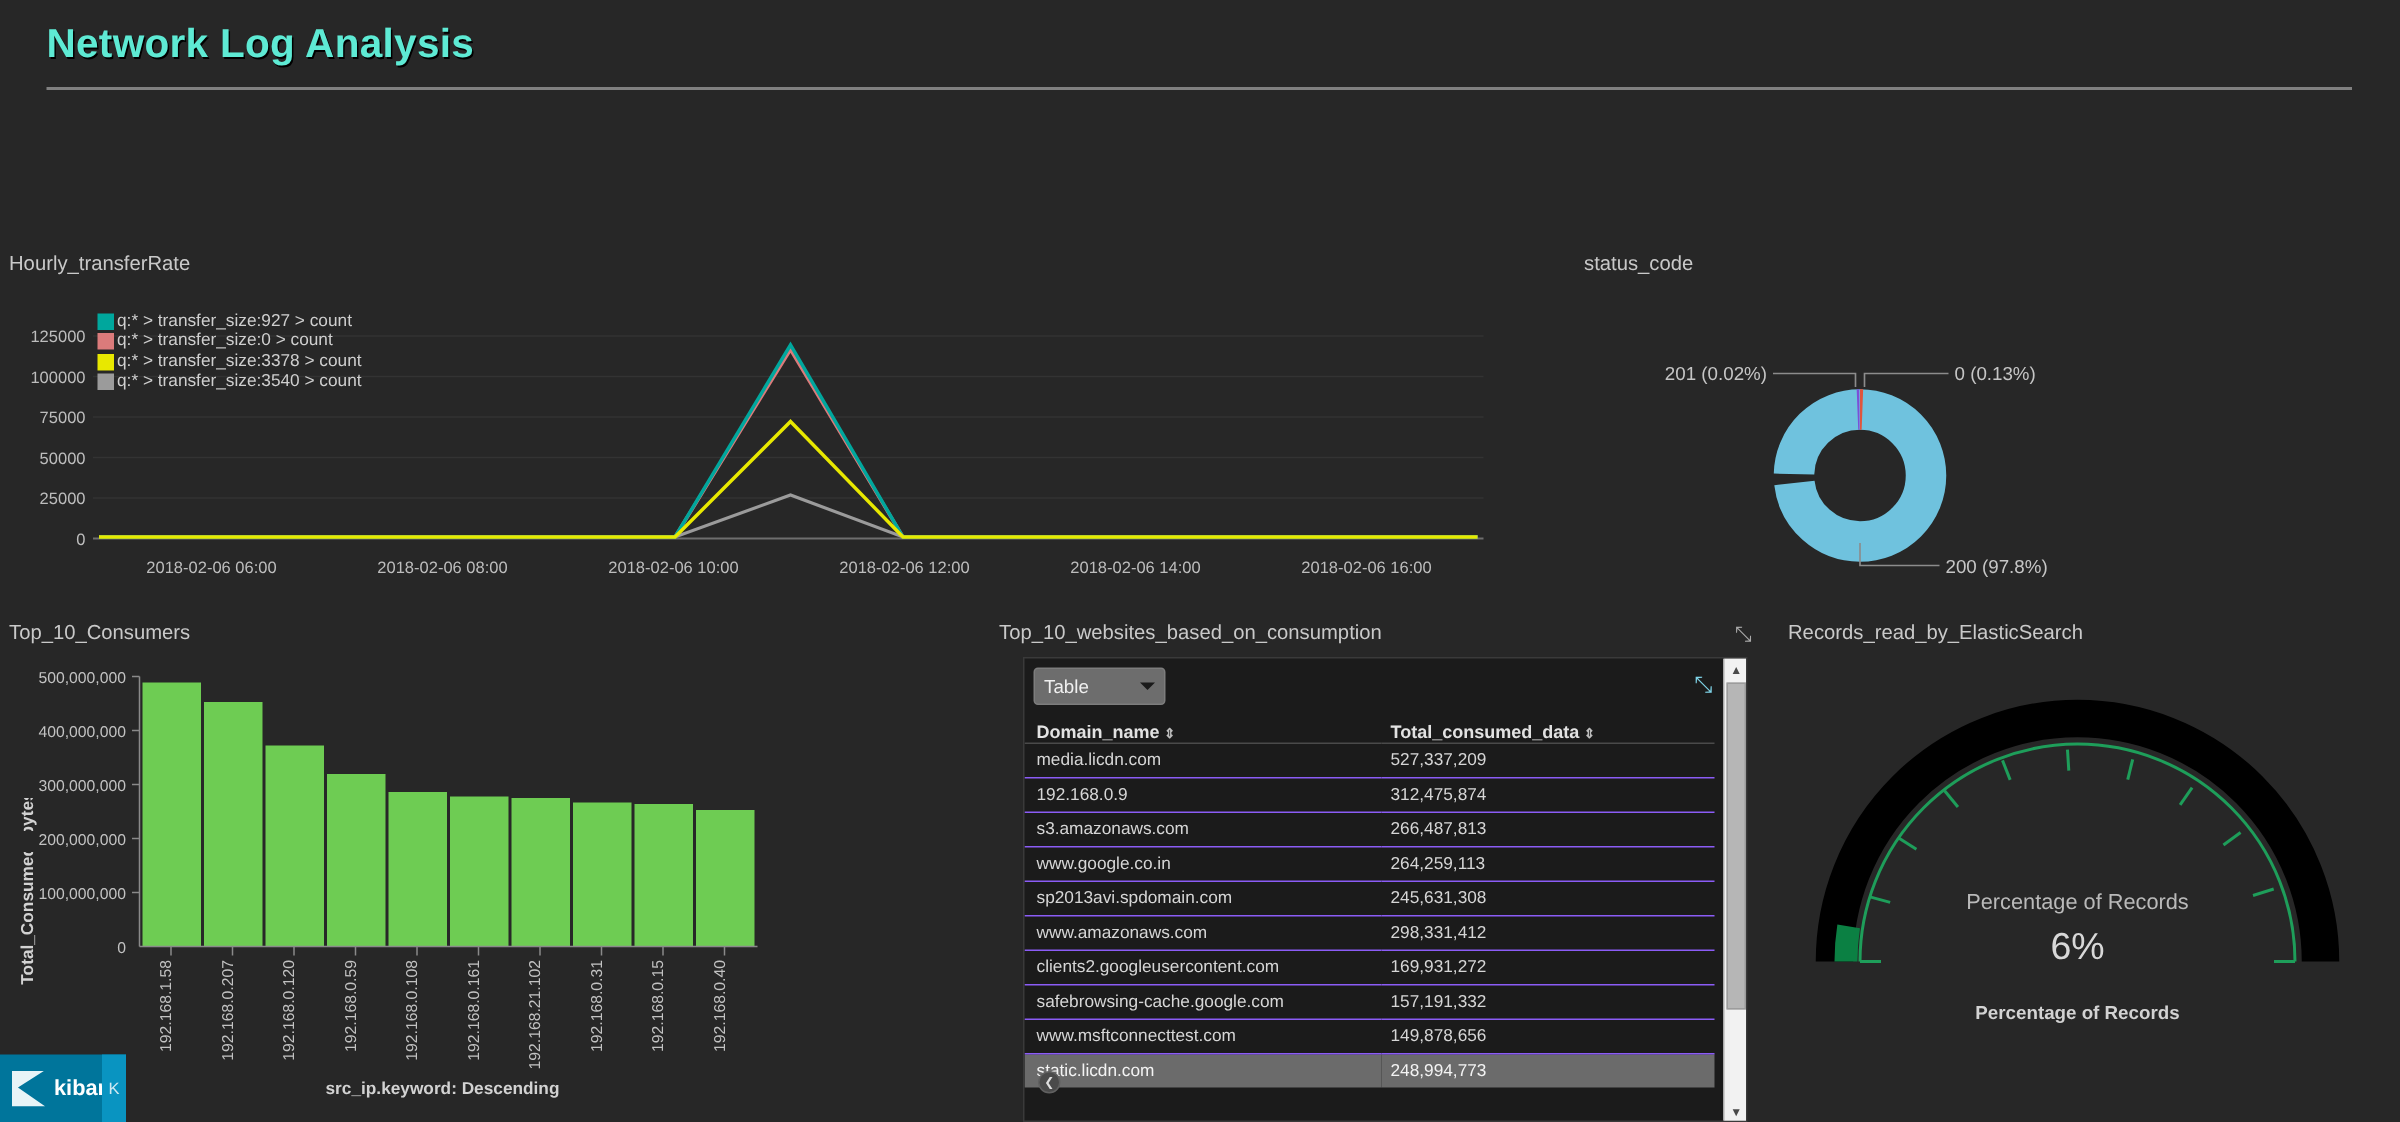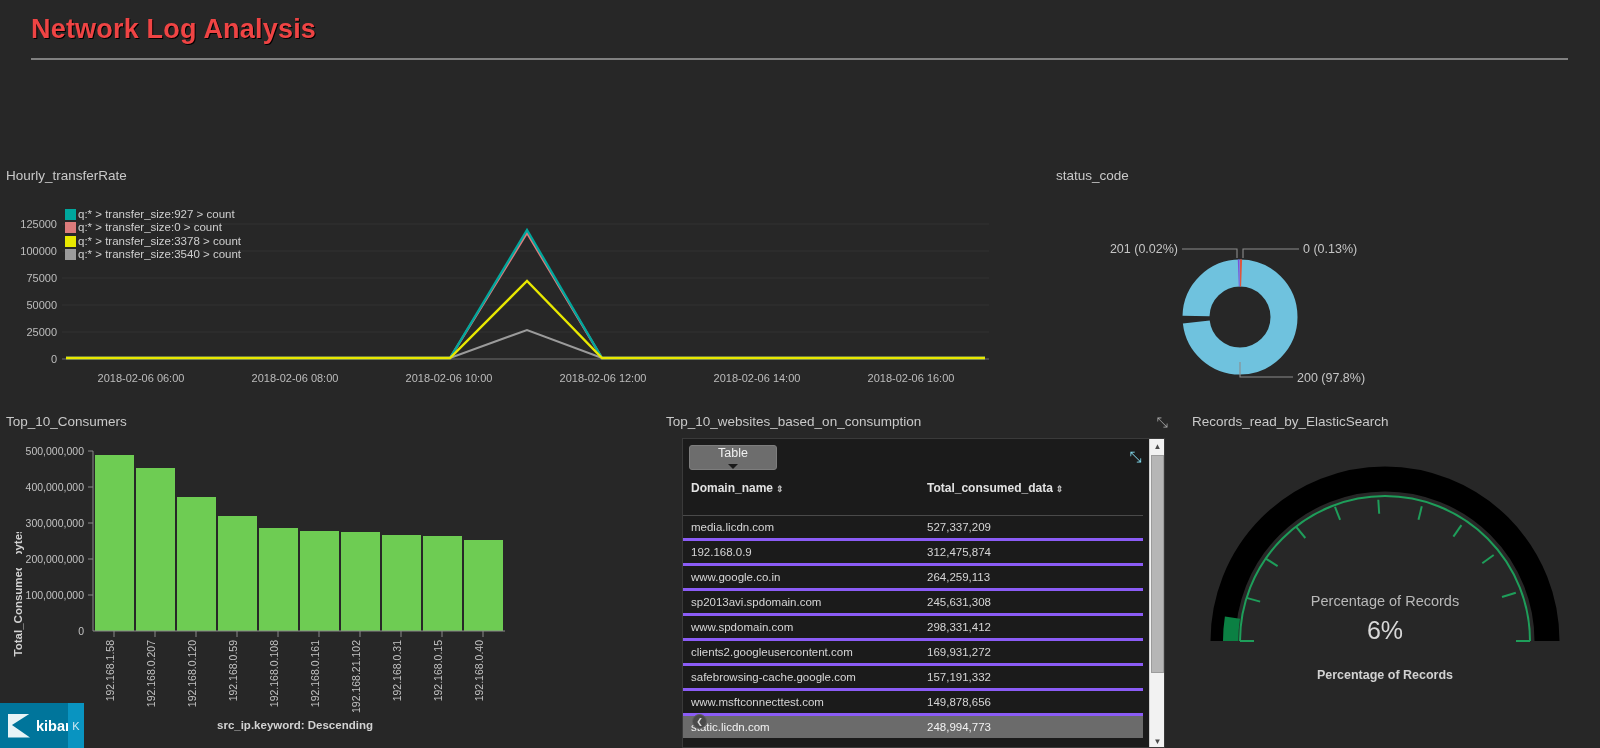--- a/index.html
+++ b/index.html
@@ -9,21 +9,21 @@
     font-family: "Liberation Sans", sans-serif;
     color: #d9d9d9;
     overflow: hidden;
   }
   body { position: relative; }
 
   
   .dash-title {
     position: absolute; left: 31px; top: 14px;
     font-size: 27px; font-weight: bold;
-    color: #ef4444;
+    color: #5eead4;
     letter-spacing: 0.2px;
     text-shadow: 1px 1px 0 #000;
   }
   .title-rule {
     position: absolute; left: 31px; top: 58px;
     width: 1537px; height: 2px;
     background: #808080;
   }
 
   
@@ -66,42 +66,41 @@
   }
   .table-toolbar { position: relative; height: 38px; }
   .vis-select {
     position: absolute; left: 6px; top: 6px;
     width: 88px; height: 25px;
     background: #6d6d6d; color: #f0f0f0;
     border: 1px solid #7d7d7d; border-radius: 3px;
     font-size: 12.5px; padding: 0 6px;
     display: flex; align-items: center; justify-content: space-between;
     cursor: pointer;
-    flex-direction: column;
   }
   .vis-select .caret {
     width: 0; height: 0;
     border-left: 5px solid transparent; border-right: 5px solid transparent;
     border-top: 5px solid #1a1a1a;
   }
   .expand-icon {
     position: absolute; right: 22px; top: 9px;
     color: #7fd4e8; font-size: 15px; cursor: pointer;
     transform: scaleX(-1);
   }
   .dtable { width: 460px; border-collapse: collapse; font-size: 11.5px; }
   .dtable th {
     text-align: left; font-weight: bold; color: #e2e2e2;
-    font-size: 12px; padding: 4px 6px 20px 6px;
+    font-size: 12px; padding: 4px 6px 0 6px;
     border-bottom: 1px solid #4a4a4a;
     white-space: nowrap;
   }
   .dtable td {
     padding: 5px 6px; color: #d6d6d6;
-    border-bottom: 3px solid #8b5cf6;
+    border-bottom: 1px solid #8b5cf6;
     white-space: nowrap;
   }
   .dtable th:first-child, .dtable td:first-child { width: 238px; padding-left: 8px; }
   .sort-ic { color: #bdbdbd; font-size: 9px; margin-left: 3px; }
   .tbl-scrollbar {
     position: absolute; right: 0; top: 0; width: 15px; height: 310px;
     background: #f2f2f2; border-left: 1px solid #cfcfcf;
   }
   .tbl-thumb {
     position: absolute; left: 1px; top: 16px; width: 13px; height: 218px;
@@ -348,29 +347,33 @@
       <tbody>
         <tr>
             <td>media.licdn.com</td>
             <td>527,337,209</td>
           </tr>
         <tr>
             <td>192.168.0.9</td>
             <td>312,475,874</td>
           </tr>
         <tr>
+            <td>s3.amazonaws.com</td>
+            <td>266,487,813</td>
+          </tr>
+        <tr>
             <td>www.google.co.in</td>
             <td>264,259,113</td>
           </tr>
         <tr>
             <td>sp2013avi.spdomain.com</td>
             <td>245,631,308</td>
           </tr>
         <tr>
-            <td>www.spdomain.com</td>
+            <td>www.amazonaws.com</td>
             <td>298,331,412</td>
           </tr>
         <tr>
             <td>clients2.googleusercontent.com</td>
             <td>169,931,272</td>
           </tr>
         <tr>
             <td>safebrowsing-cache.google.com</td>
             <td>157,191,332</td>
           </tr>

